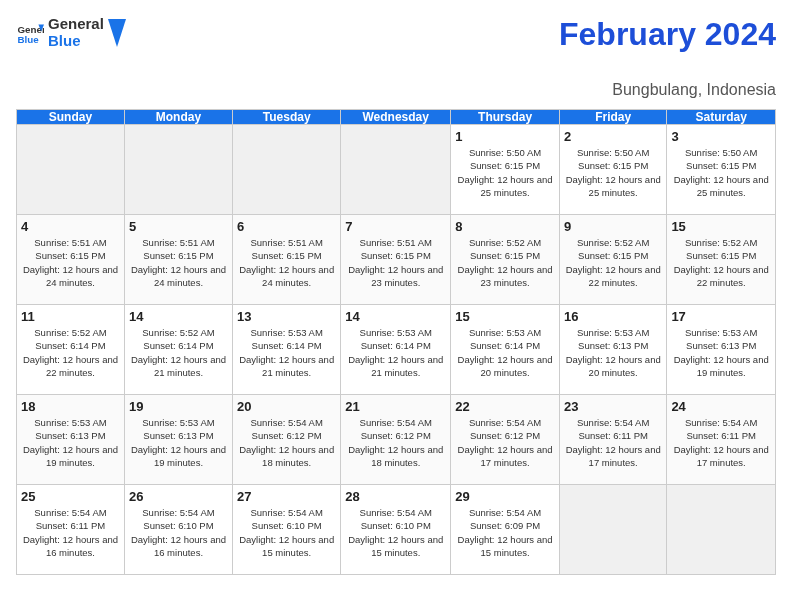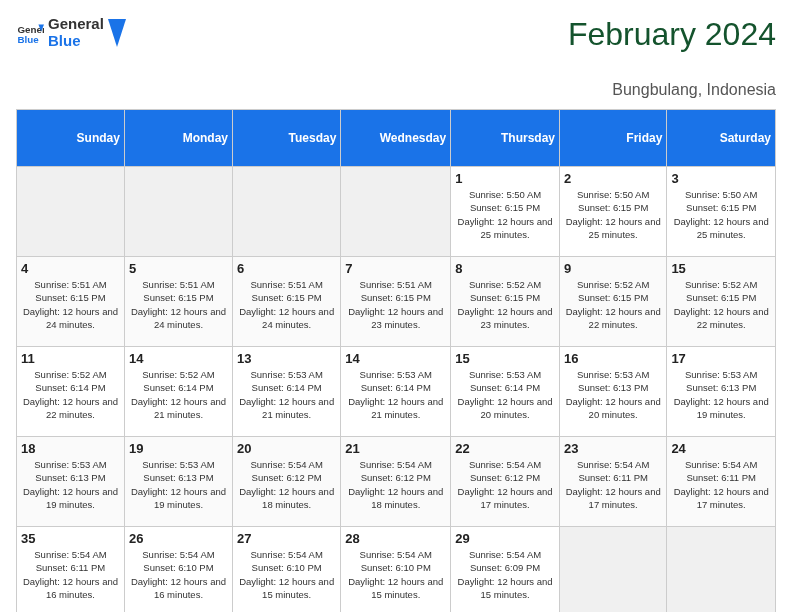--- a/index.html
+++ b/index.html
@@ -23,38 +23,38 @@
     }
     .logo-icon {
       width: 28px;
       height: 28px;
     }
     .title-block {
       text-align: right;
     }
     .calendar-title {
       font-size: 32px;
-      font-weight: normal;
-      color: #14532d;
+      font-weight: bold;
+      color: #1d4ed8;
     }
     .calendar-subtitle {
       font-size: 16px;
       color: #555;
       margin-top: 28px;
     }
     table {
       width: 100%;
       border-collapse: collapse;
       font-size: 11px;
     }
     thead tr th {
       background-color: #1a73e8;
       color: #fff;
-      padding: 21px 4px;
-      text-align: right;
+      padding: 0 4px;
+      text-align: center;
       font-size: 12px;
       font-weight: bold;
       border: 1px solid #ccc;
     }
     tbody tr td {
       border: 1px solid #ccc;
       vertical-align: top;
       padding: 4px;
       width: 113px;
       min-height: 70px;
@@ -222,21 +222,21 @@
           <div class="day-num">23</div>
           <div class="day-info">Sunrise: 5:54 AM<br>Sunset: 6:11 PM<br>Daylight: 12 hours and 17 minutes.</div>
         </td>
         <td>
           <div class="day-num">24</div>
           <div class="day-info">Sunrise: 5:54 AM<br>Sunset: 6:11 PM<br>Daylight: 12 hours and 17 minutes.</div>
         </td>
       </tr>
       <tr>
         <td>
-          <div class="day-num">35</div>
+          <div class="day-num">25</div>
           <div class="day-info">Sunrise: 5:54 AM<br>Sunset: 6:11 PM<br>Daylight: 12 hours and 16 minutes.</div>
         </td>
         <td>
           <div class="day-num">26</div>
           <div class="day-info">Sunrise: 5:54 AM<br>Sunset: 6:10 PM<br>Daylight: 12 hours and 16 minutes.</div>
         </td>
         <td>
           <div class="day-num">27</div>
           <div class="day-info">Sunrise: 5:54 AM<br>Sunset: 6:10 PM<br>Daylight: 12 hours and 15 minutes.</div>
         </td>

